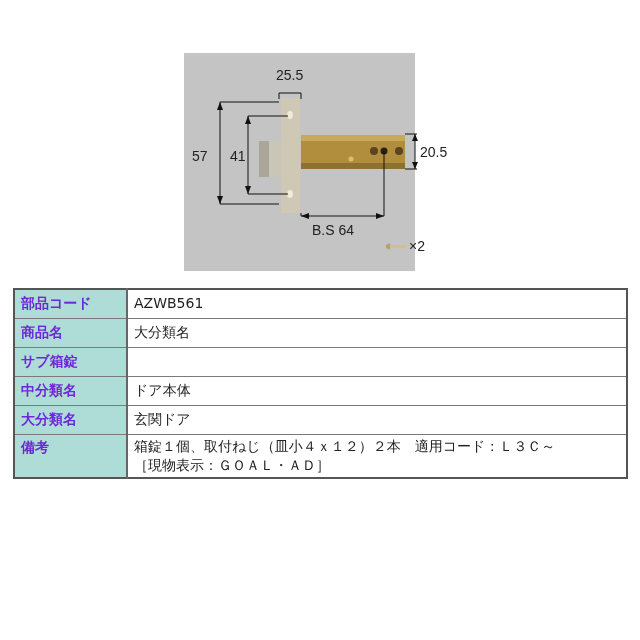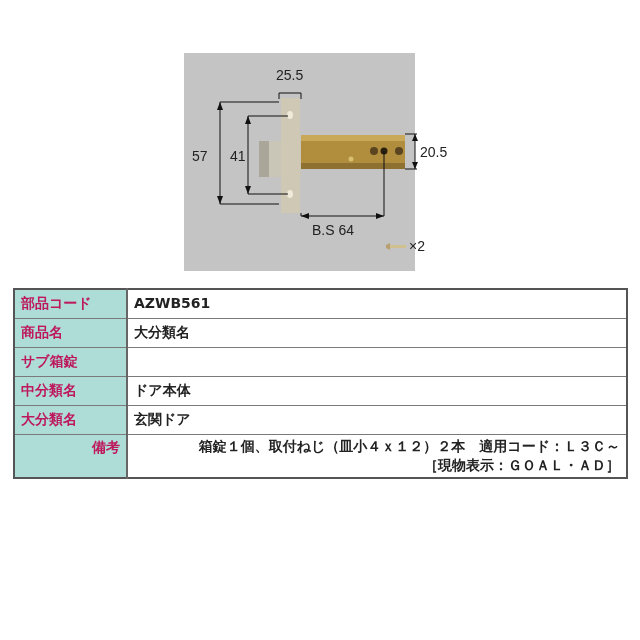--- a/index.html
+++ b/index.html
@@ -1,23 +1,23 @@
 <!DOCTYPE html>
 <html><head>
   <meta charset="utf-8">
   <style>
     html, body { margin:0; padding:0; background:#ffffff; }
     body { width:640px; height:640px; position:relative; overflow:hidden; font-family:"DejaVu Sans", sans-serif; }
     .photo { position:absolute; left:184px; top:53px; width:231px; height:218px; background:#c4c4c4; }
     .photo svg { position:absolute; left:0; top:0; }
     .spec-table { position:absolute; left:13px; top:288px; width:615px; border-collapse:collapse; border:2px solid #555; }
-    .spec-table td { border:1px solid #7a7a7a; padding:0 6px; font-size:14px; color:#222; vertical-align:middle;font-weight:bold; }
-    .spec-table td.lbl { width:99px; background:#aedcd6; font-weight:bold; color:#be185d; border-right:2px solid #666; }
+    .spec-table td { border:1px solid #7a7a7a; padding:0 6px; font-size:14px; color:#222; vertical-align:middle; }
+    .spec-table td.lbl { width:99px; background:#aedcd6; font-weight:bold; color:#6d28d9; border-right:2px solid #666; }
     .spec-table tr { height:29px; }
-    .spec-table tr.tall { height:44px;text-align:right; }
+    .spec-table tr.tall { height:44px; }
     .spec-table td.val { line-height:19px; }
     .dim { font-family:"Liberation Sans", sans-serif; font-size:14px; fill:#222; }
   </style>
 </head>
 <body>
 
 <div class="photo">
   <svg width="273" height="218" viewBox="0 0 273 218">
 
     <rect x="117" y="82" width="104" height="34" fill="#b08e3e"></rect>

